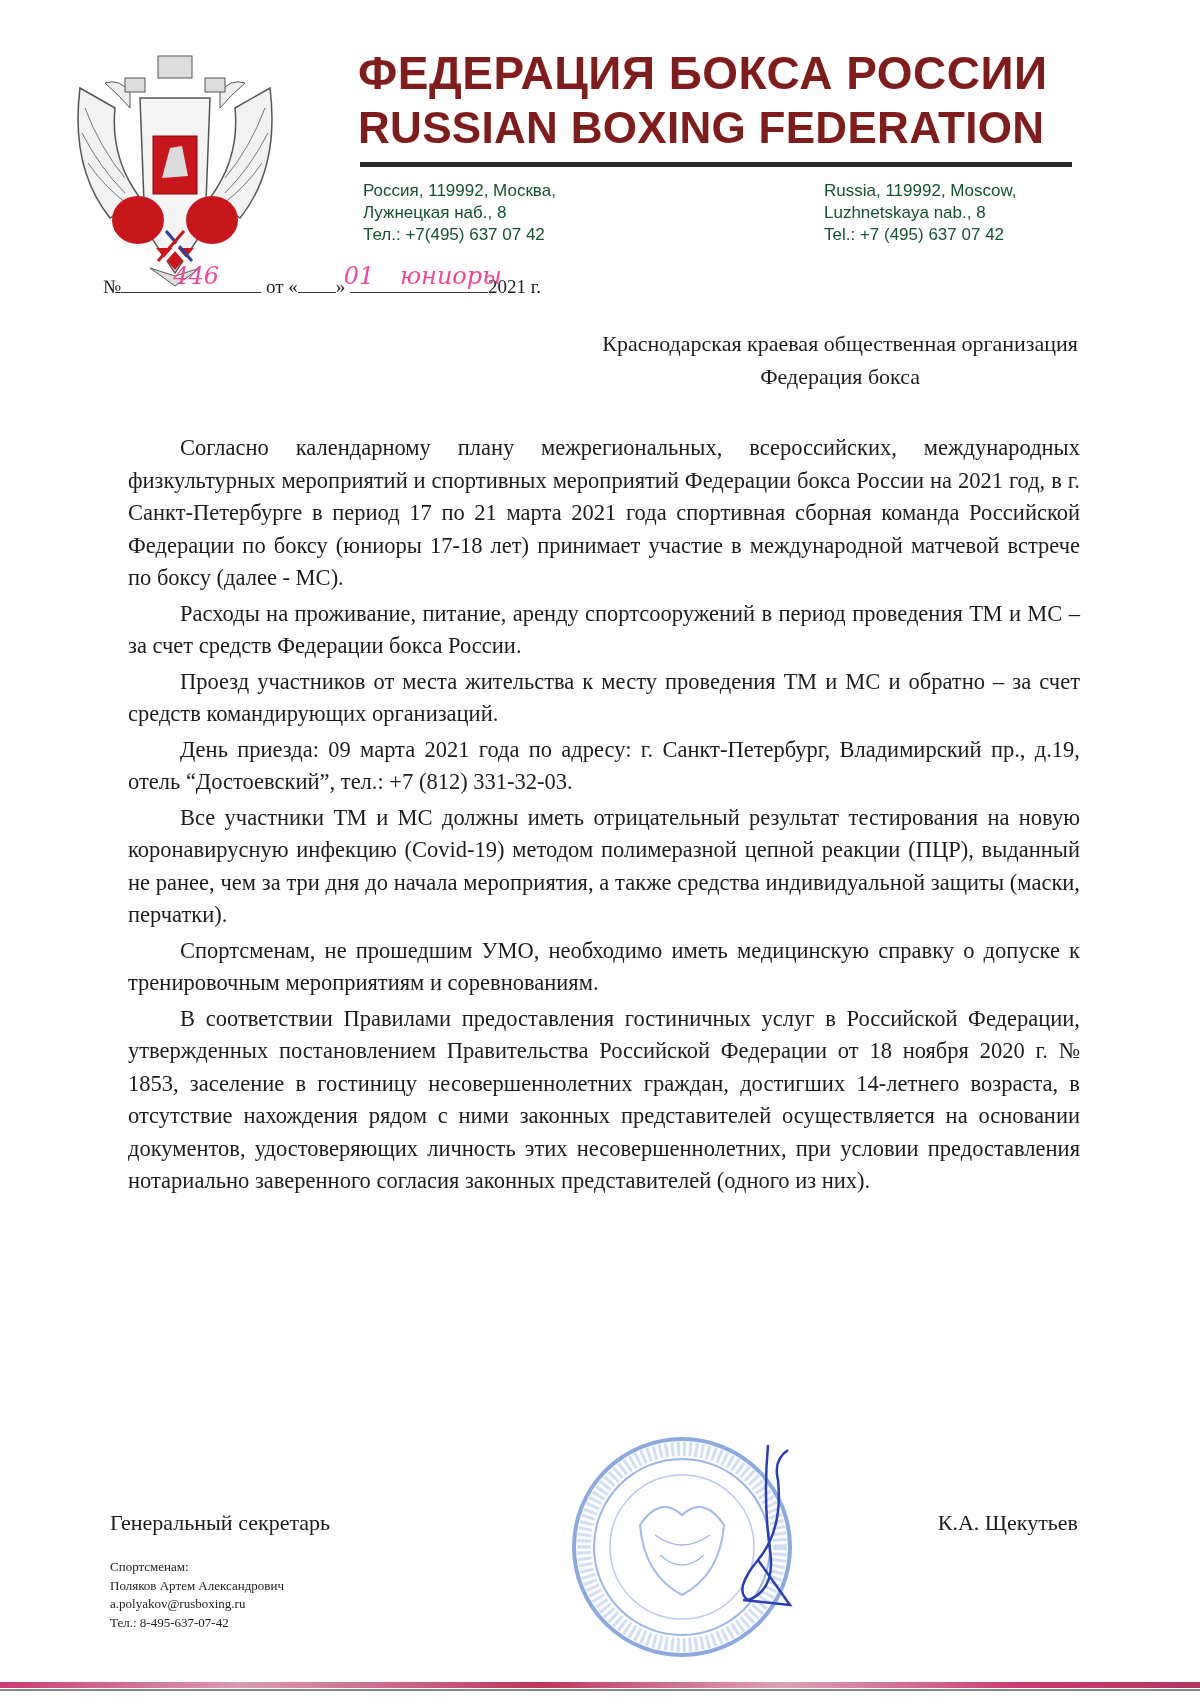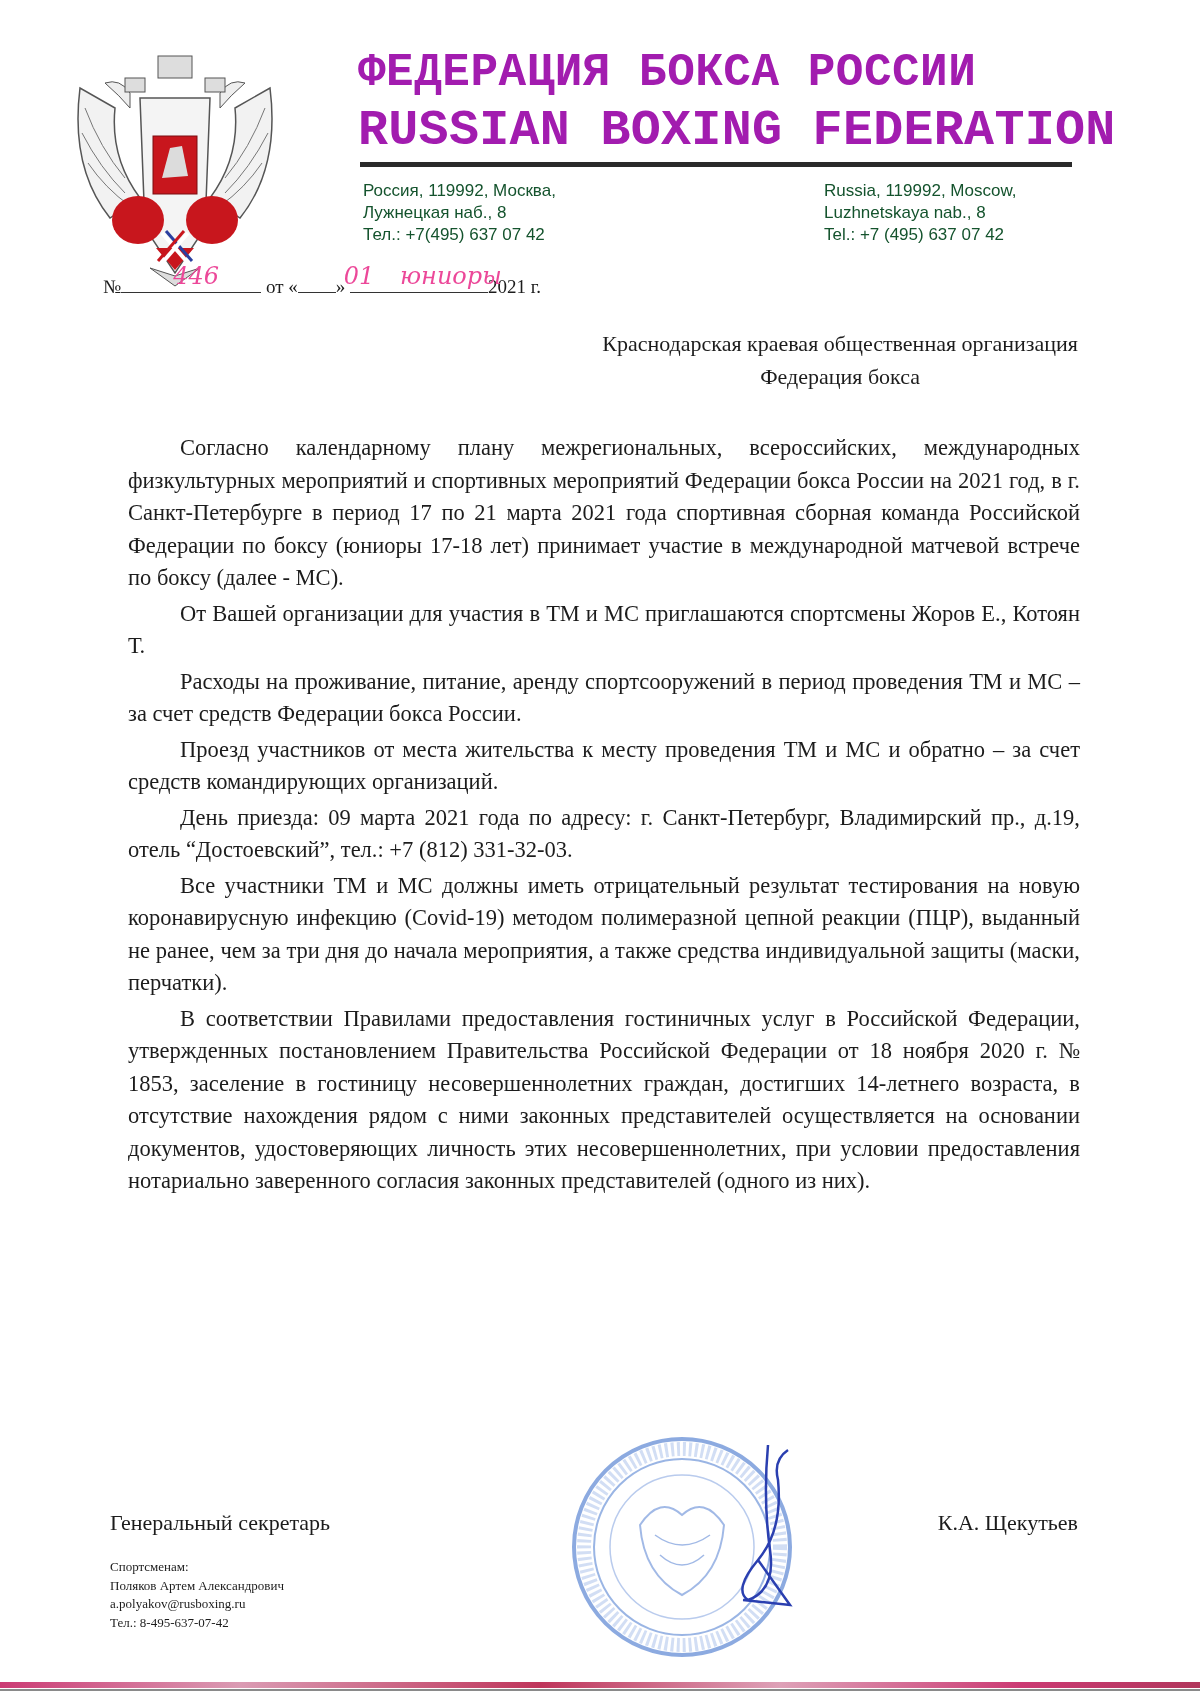--- a/index.html
+++ b/index.html
@@ -1,23 +1,23 @@
 <!DOCTYPE html>
 <html><head>
 <meta charset="utf-8">
 <style>
   html, body { margin: 0; padding: 0; }
   body {
     width: 1200px; height: 1697px; background: #ffffff; position: relative; overflow: hidden;
     font-family: "Liberation Serif", serif; color: #1c1c1c;
   }
   .emblem { position: absolute; left: 70px; top: 48px; width: 210px; height: 240px; }
-  .hdr-title { position: absolute; left: 358px; top: 50px; font-family: Liberation Mono, monospace; font-weight: bold; color: #a21caf; line-height: 1; }
+  .hdr-title { position: absolute; left: 358px; top: 50px; font-family: Liberation Sans, sans-serif; font-weight: bold; color: #7f1d1d; line-height: 1; }
   .hdr-title .ru { font-size: 46px; letter-spacing: 0.5px; display: block; }
-  .hdr-title .en { font-size: 50px; letter-spacing: 0.3px; display: block; margin-top: 10px; }
+  .hdr-title .en { font-size: 44px; letter-spacing: 0.3px; display: block; margin-top: 10px; }
   .hdr-rule { position: absolute; left: 360px; top: 162px; width: 712px; height: 5px; background: #2a2a2a; }
   .addr { position: absolute; top: 180px; font-family: "Liberation Sans", sans-serif; font-size: 17px; line-height: 22px; color: #14532d; }
   .addr.ru { left: 363px; }
   .addr.en { left: 824px; }
   .addr span { display: block; }
   .regline { position: absolute; left: 103px; top: 272px; font-size: 19px; white-space: nowrap; }
   .regline .blank { display: inline-block; border-bottom: 1.5px solid #333; position: relative; height: 20px; vertical-align: baseline; }
   .regline .hand { font-family: "DejaVu Serif", serif; font-style: italic; color: #ec4899; font-size: 24px; position: absolute; bottom: 2px; margin-left: 40px; }
   .recipient { position: absolute; right: 122px; top: 327px; text-align: center; font-size: 22px; line-height: 33px; }
   .recipient span { display: block; }
@@ -95,25 +95,25 @@
   <span class="blank" style="width:138px;"><span class="hand" style="left:10px;">юниоры</span></span><span>2021 г.</span>
 </div>
 
 <div class="recipient">
   <span>Краснодарская краевая общественная организация</span>
   <span>Федерация бокса</span>
 </div>
 
 <div class="body">
   <p>Согласно календарному плану межрегиональных, всероссийских, международных физкультурных мероприятий и спортивных мероприятий Федерации бокса России на 2021 год, в г. Санкт-Петербурге в период 17 по 21 марта 2021 года спортивная сборная команда Российской Федерации по боксу (юниоры 17-18 лет) принимает участие в международной матчевой встрече по боксу (далее - МС).</p>
-  <p>От Вашей организации для участия в ТМ и МС приглашаются спортсмены Жоров Е., Котоян Т.</p>
   <p>Расходы на проживание, питание, аренду спортсооружений в период проведения ТМ и МС – за счет средств Федерации бокса России.</p>
   <p>Проезд участников от места жительства к месту проведения ТМ и МС и обратно – за счет средств командирующих организаций.</p>
   <p>День приезда: 09 марта 2021 года по адресу: г. Санкт-Петербург, Владимирский пр., д.19, отель “Достоевский”, тел.: +7 (812) 331-32-03.</p>
   <p>Все участники ТМ и МС должны иметь отрицательный результат тестирования на новую коронавирусную инфекцию (Covid-19) методом полимеразной цепной реакции (ПЦР), выданный не ранее, чем за три дня до начала мероприятия, а также средства индивидуальной защиты (маски, перчатки).</p>
+  <p>Спортсменам, не прошедшим УМО, необходимо иметь медицинскую справку о допуске к тренировочным мероприятиям и соревнованиям.</p>
   <p>В соответствии Правилами предоставления гостиничных услуг в Российской Федерации, утвержденных постановлением Правительства Российской Федерации от 18 ноября 2020 г. № 1853, заселение в гостиницу несовершеннолетних граждан, достигших 14-летнего возраста, в отсутствие нахождения рядом с ними законных представителей осуществляется на основании документов, удостоверяющих личность этих несовершеннолетних, при условии предоставления нотариально заверенного согласия законных представителей (одного из них).</p>
 </div>
 
 <svg class="stamp" viewBox="0 0 225 225">
   <circle cx="112" cy="112" r="108" fill="none" stroke="#6f95d8" stroke-width="4" opacity="0.8"></circle>
   <circle cx="112" cy="112" r="88" fill="none" stroke="#6f95d8" stroke-width="2" opacity="0.7"></circle>
   <circle cx="112" cy="112" r="72" fill="none" stroke="#9bb5e6" stroke-width="1.5" opacity="0.7"></circle>
   <circle cx="112" cy="112" r="98" fill="none" stroke="#9bb5e6" stroke-width="14" stroke-dasharray="3 3" opacity="0.45"></circle>
   <path d="M70 90 Q90 60 112 80 Q134 60 154 90 Q150 140 112 160 Q74 140 70 90 Z" fill="none" stroke="#8aa8e0" stroke-width="2" opacity="0.8"></path>
   <path d="M85 100 Q112 120 140 100 M90 120 Q112 140 134 120" stroke="#8aa8e0" stroke-width="1.5" fill="none" opacity="0.8"></path>

